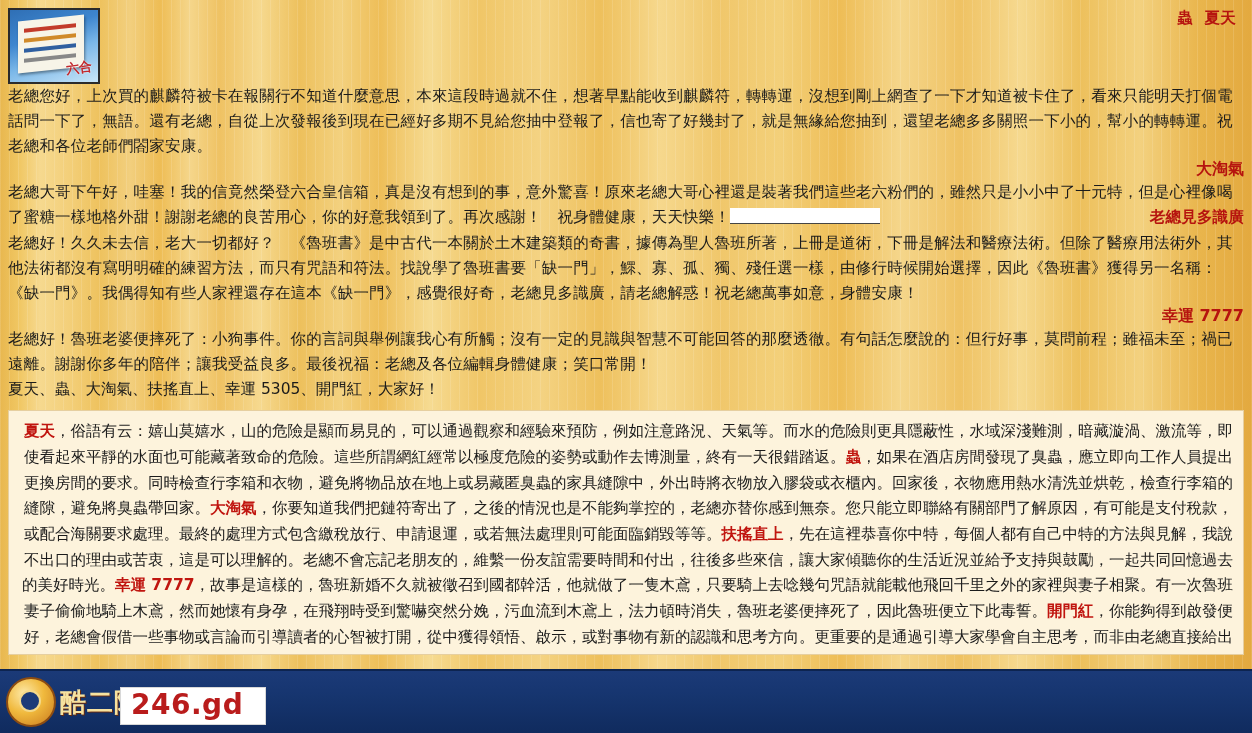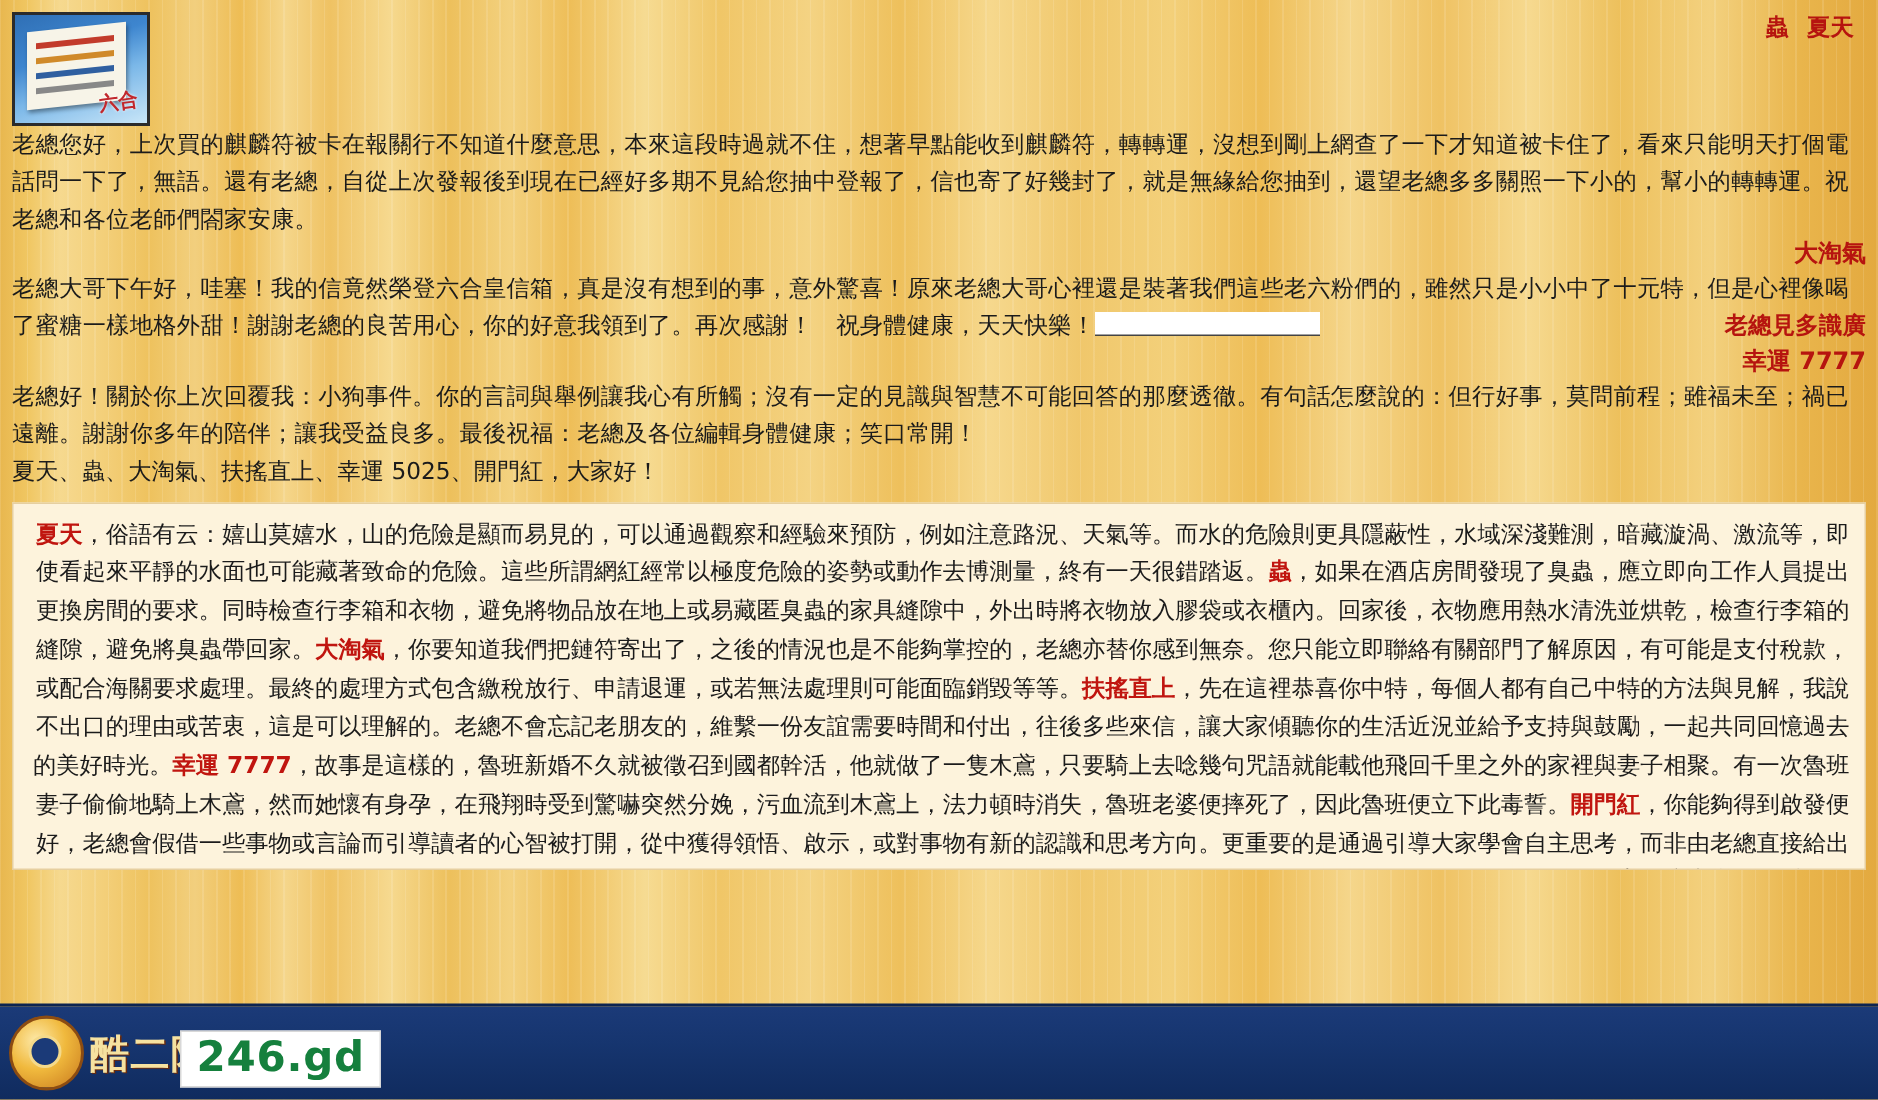--- a/index.html
+++ b/index.html
@@ -197,24 +197,24 @@
     margin-left: 6px;
     align-self: flex-end;
     padding-bottom: 6px;
   }
   .domain-box {
     position: absolute;
     left: 120px;
     bottom: 8px;
     background: #ffffff;
     border: 1px solid #d8d8d8;
-    padding: 2px 10px 3px 10px;
+    padding: 2px 22px 3px 10px;
     font-size: 28px;
     font-weight: bold;
-    color: #15803d;
+    color: #b91c1c;
     letter-spacing: 0.5px;
     line-height: 1.1;
   }
 </style>
 </head>
 <body>
 
 <div id="page">
   <div class="content">
 
@@ -236,27 +236,30 @@
     <div class="row">
       <span>老總您好，上次買的麒麟符被卡在報關行不知道什麼意思，本來這段時過就不住，想著早點能收到麒麟符，轉轉運，沒想到剛上網查了一下才知道被卡住了，看來只能明天打個電話問一下了，無語。還有老總，自從上次發報後到現在已經好多期不見給您抽中登報了，信也寄了好幾封了，就是無緣給您抽到，還望老總多多關照一下小的，幫小的轉轉運。祝老總和各位老師們閤家安康。</span>
     </div>
     <div class="sig-line">大淘氣</div>
 
     <div class="row">
       <span>老總大哥下午好，哇塞！我的信竟然榮登六合皇信箱，真是沒有想到的事，意外驚喜！原來老總大哥心裡還是裝著我們這些老六粉們的，雖然只是小小中了十元特，但是心裡像喝了蜜糖一樣地格外甜！謝謝老總的良苦用心，你的好意我領到了。再次感謝！　祝身體健康，天天快樂！</span><span class="blank"></span>
       <span class="signature">老總見多識廣</span>
     </div>
 
+    <div class="row">
+      <span>老總好！久久未去信，老大一切都好？　《魯班書》是中古代一本關於土木建築類的奇書，據傳為聖人魯班所著，上冊是道術，下冊是解法和醫療法術。但除了醫療用法術外，其他法術都沒有寫明明確的練習方法，而只有咒語和符法。找說學了魯班書要「缺一門」，鰥、寡、孤、獨、殘任選一樣，由修行時候開始選擇，因此《魯班書》獲得另一名稱：《缺一門》。我偶得知有些人家裡還存在這本《缺一門》，感覺很好奇，老總見多識廣，請老總解惑！祝老總萬事如意，身體安康！</span>
+    </div>
     <div class="sig-line">幸運 7777</div>
 
     <div class="row">
-      <span>老總好！關於你上次回覆我：小狗事件。你的言詞與舉例讓我心有所觸；沒有一定的見識與智慧不可能回答的那麼透徹。有句話怎麼說的：但行好事，莫問前程；雖福未至；禍已遠離。謝謝你多年的陪伴；讓我受益良多。最後祝福：老總及各位編輯身體健康；笑口常開！</span>
-    </div>
-
-    <div class="greeting">夏天、蟲、大淘氣、扶搖直上、幸運 5025、開門紅，大家好！</div>
+      <span>老總好！魯班老婆便摔死了：小狗事件。你的言詞與舉例讓我心有所觸；沒有一定的見識與智慧不可能回答的那麼透徹。有句話怎麼說的：但行好事，莫問前程；雖福未至；禍已遠離。謝謝你多年的陪伴；讓我受益良多。最後祝福：老總及各位編輯身體健康；笑口常開！</span>
+    </div>
+
+    <div class="greeting">夏天、蟲、大淘氣、扶搖直上、幸運 5305、開門紅，大家好！</div>
 
     <div class="panel">
       <div class="lead">
         <span class="redname">夏天</span><span>，俗語有云：嬉山莫嬉水，山的危險是顯而易見的，可以通過觀察和經驗來預防，例如注意路況、天氣等。而水的危險則更具隱蔽性，水域深淺難測，暗藏漩渦、激流等，即使看起來平靜的水面也可能藏著致命的危險。這些所謂網紅經常以極度危險的姿勢或動作去博測量，終有一天很錯踏返。</span><span class="redname">蟲</span><span>，如果在酒店房間發現了臭蟲，應立即向工作人員提出更換房間的要求。同時檢查行李箱和衣物，避免將物品放在地上或易藏匿臭蟲的家具縫隙中，外出時將衣物放入膠袋或衣櫃內。回家後，衣物應用熱水清洗並烘乾，檢查行李箱的縫隙，避免將臭蟲帶回家。</span><span class="redname">大淘氣</span><span>，你要知道我們把鏈符寄出了，之後的情況也是不能夠掌控的，老總亦替你感到無奈。您只能立即聯絡有關部門了解原因，有可能是支付稅款，或配合海關要求處理。最終的處理方式包含繳稅放行、申請退運，或若無法處理則可能面臨銷毀等等。</span><span class="redname">扶搖直上</span><span>，先在這裡恭喜你中特，每個人都有自己中特的方法與見解，我說不出口的理由或苦衷，這是可以理解的。老總不會忘記老朋友的，維繫一份友誼需要時間和付出，往後多些來信，讓大家傾聽你的生活近況並給予支持與鼓勵，一起共同回憶過去的美好時光。</span><span class="redname">幸運 7777</span><span>，故事是這樣的，魯班新婚不久就被徵召到國都幹活，他就做了一隻木鳶，只要騎上去唸幾句咒語就能載他飛回千里之外的家裡與妻子相聚。有一次魯班妻子偷偷地騎上木鳶，然而她懷有身孕，在飛翔時受到驚嚇突然分娩，污血流到木鳶上，法力頓時消失，魯班老婆便摔死了，因此魯班便立下此毒誓。</span><span class="redname">開門紅</span><span>，你能夠得到啟發便好，老總會假借一些事物或言論而引導讀者的心智被打開，從中獲得領悟、啟示，或對事物有新的認識和思考方向。更重要的是通過引導大家學會自主思考，而非由老總直接給出答案，這樣會更加受用。</span>
       </div>
     </div>
 
   </div>
 
   <div class="bottom-bar">

